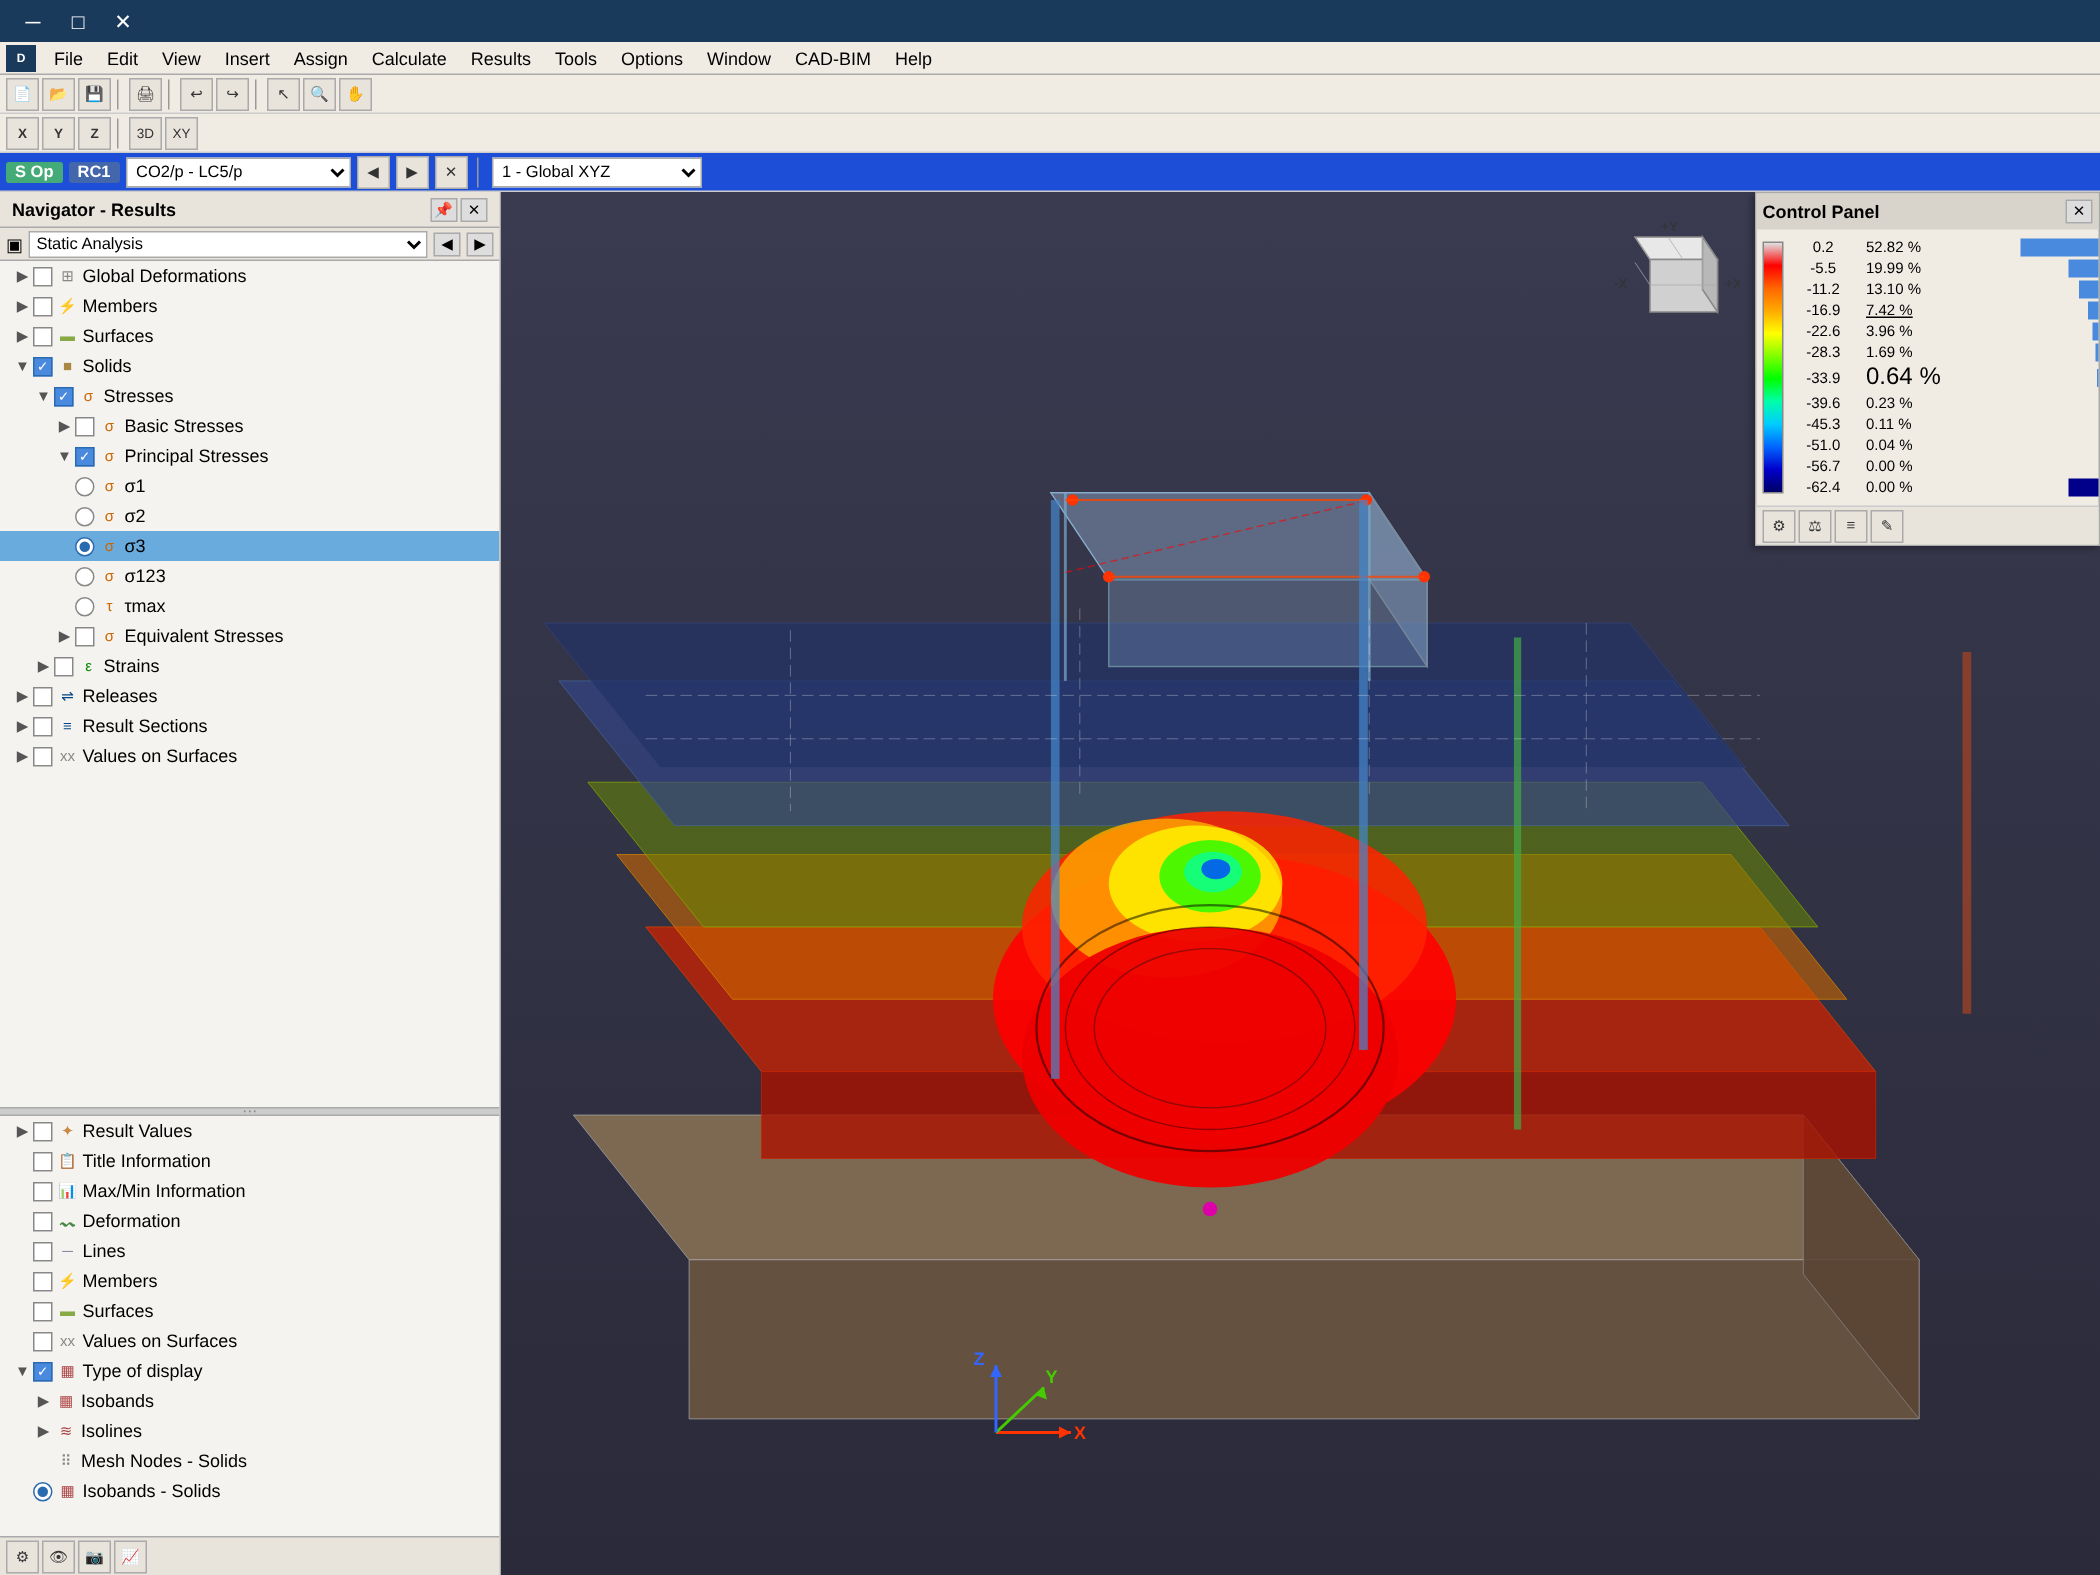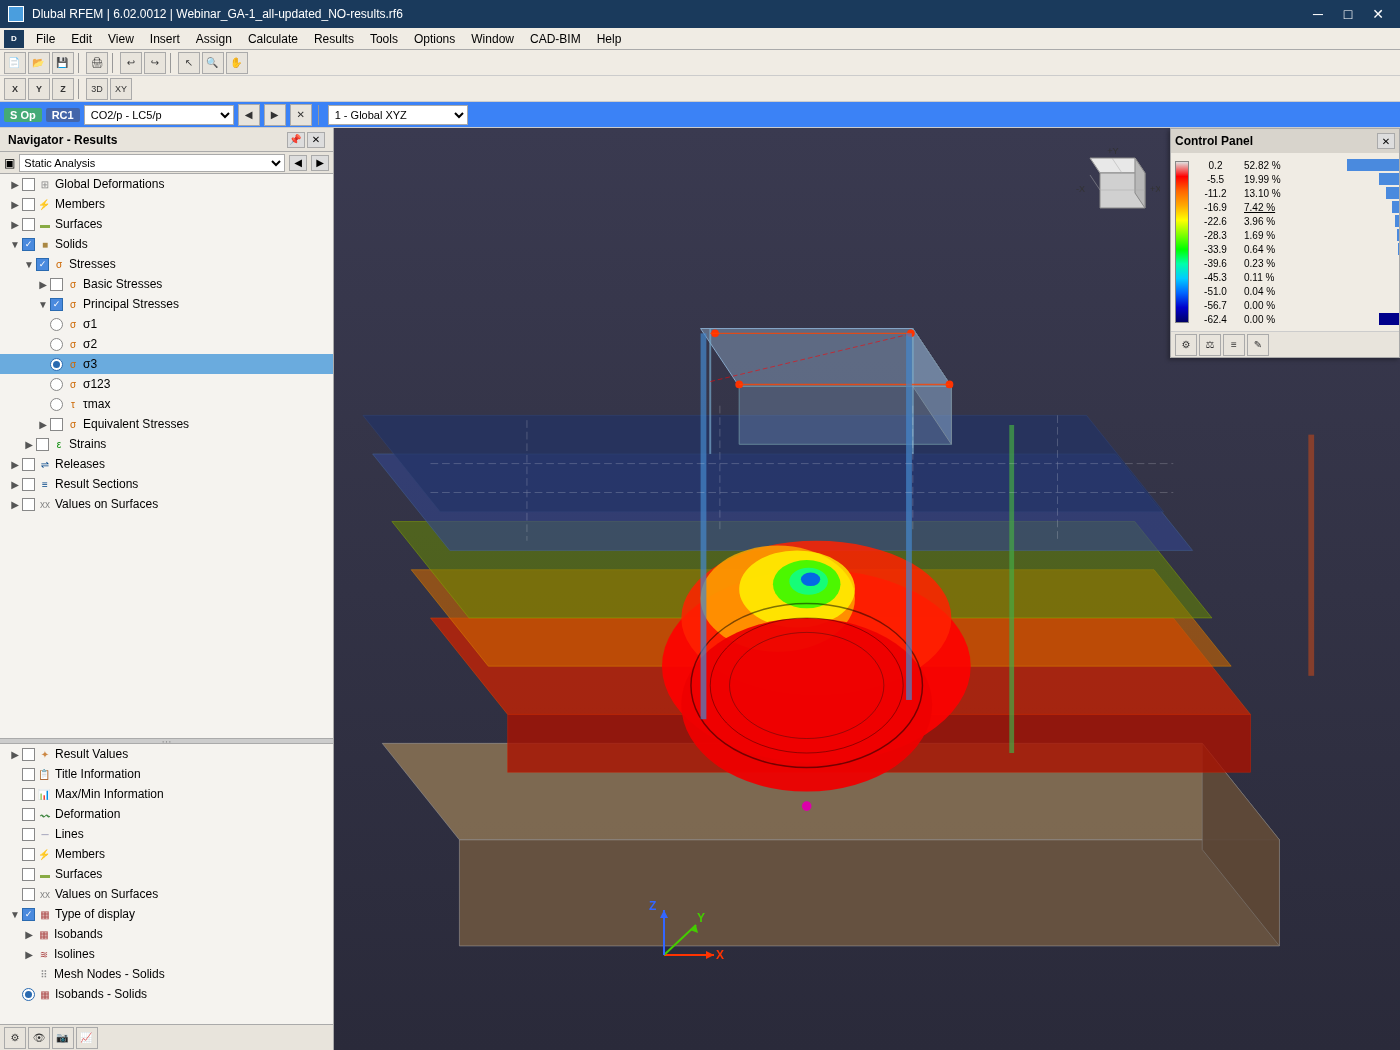--- a/index.html
+++ b/index.html
@@ -16,21 +16,21 @@
     #menu-bar { background: #f0ece4; height: 22px; display: flex; align-items: center; padding: 0 4px; border-bottom: 1px solid #aaa; }
     .menu-item { padding: 2px 8px; cursor: pointer; font-size: 12px; color: #000; }
 
     
     .toolbar { background: #f0ece4; height: 26px; display: flex; align-items: center; padding: 2px 4px; border-bottom: 1px solid #ccc; gap: 2px; }
     .tb-btn { width: 22px; height: 22px; background: #e8e4dc; border: 1px solid #aaa; cursor: pointer; display: flex; align-items: center; justify-content: center; font-size: 10px; color: #333; }
     .tb-sep { width: 4px; height: 20px; border-left: 1px solid #999; margin: 0 2px; }
     .tb-combo { height: 20px; font-size: 11px; border: 1px solid #aaa; background: white; padding: 0 2px; }
 
     
-    #status-toolbar { background: #3b82f6; height: 26px; display: flex; align-items: center; padding: 2px 4px; border-bottom: 1px solid #ccc; gap: 4px; }
+    #status-toolbar { background: #1d4ed8; height: 26px; display: flex; align-items: center; padding: 2px 4px; border-bottom: 1px solid #ccc; gap: 4px; }
     .status-badge { background: #4a7; color: white; padding: 1px 6px; font-size: 11px; font-weight: bold; border-radius: 2px; }
     .status-badge.blue { background: #46a; }
 
     
     #main-layout { display: flex; height: calc(1050px - 28px - 22px - 26px - 26px - 26px); }
 
     
     #navigator { width: 334px; background: #f5f3ef; border-right: 1px solid #aaa; display: flex; flex-direction: column; overflow: hidden; }
     #nav-header { background: #e8e4dc; height: 24px; display: flex; align-items: center; padding: 0 8px; border-bottom: 1px solid #aaa; font-weight: bold; font-size: 12px; justify-content: space-between; }
     #nav-header-left { display: flex; align-items: center; gap: 4px; }
@@ -94,24 +94,20 @@
 
     
     ::-webkit-scrollbar { width: 10px; height: 10px; }
     ::-webkit-scrollbar-track { background: #e8e4dc; }
     ::-webkit-scrollbar-thumb { background: #a8a49c; border: 1px solid #888; }
   </style>
 </head>
 <body>
 
 <div id="title-bar">
-  <div id="title-bar-left">
-    <span id="title-bar-icon"></span>
-    <span>Dlubal RFEM | 6.02.0012 | Webinar_GA-1_all-updated_NO-results.rf6</span>
-  </div>
   <div id="title-bar-controls">
     <button class="title-btn">─</button>
     <button class="title-btn">□</button>
     <button class="title-btn close">✕</button>
   </div>
 </div>
 
 <div id="menu-bar">
   <div style="width:20px;height:18px;background:#1a3a5c;margin-right:4px;display:flex;align-items:center;justify-content:center;">
     <span style="color:white;font-size:8px;font-weight:bold;">D</span>
@@ -597,21 +593,21 @@
             <span style="flex:1;font-size:10px;">3.96 %</span>
             <div class="legend-bar" style="width:4px;"></div>
           </div>
           <div class="legend-row">
             <span class="legend-value">-28.3</span>
             <span style="flex:1;font-size:10px;">1.69 %</span>
             <div class="legend-bar" style="width:2px;"></div>
           </div>
           <div class="legend-row">
             <span class="legend-value">-33.9</span>
-            <span style="flex:1;font-size:10px;">0.64 %</span>
+            <span style="flex:1;font-size:16px;">0.64 %</span>
             <div class="legend-bar" style="width:1px;"></div>
           </div>
           <div class="legend-row">
             <span class="legend-value">-39.6</span>
             <span style="flex:1;font-size:10px;">0.23 %</span>
             <div class="legend-bar" style="width:0px;"></div>
           </div>
           <div class="legend-row">
             <span class="legend-value">-45.3</span>
             <span style="flex:1;font-size:10px;">0.11 %</span>

